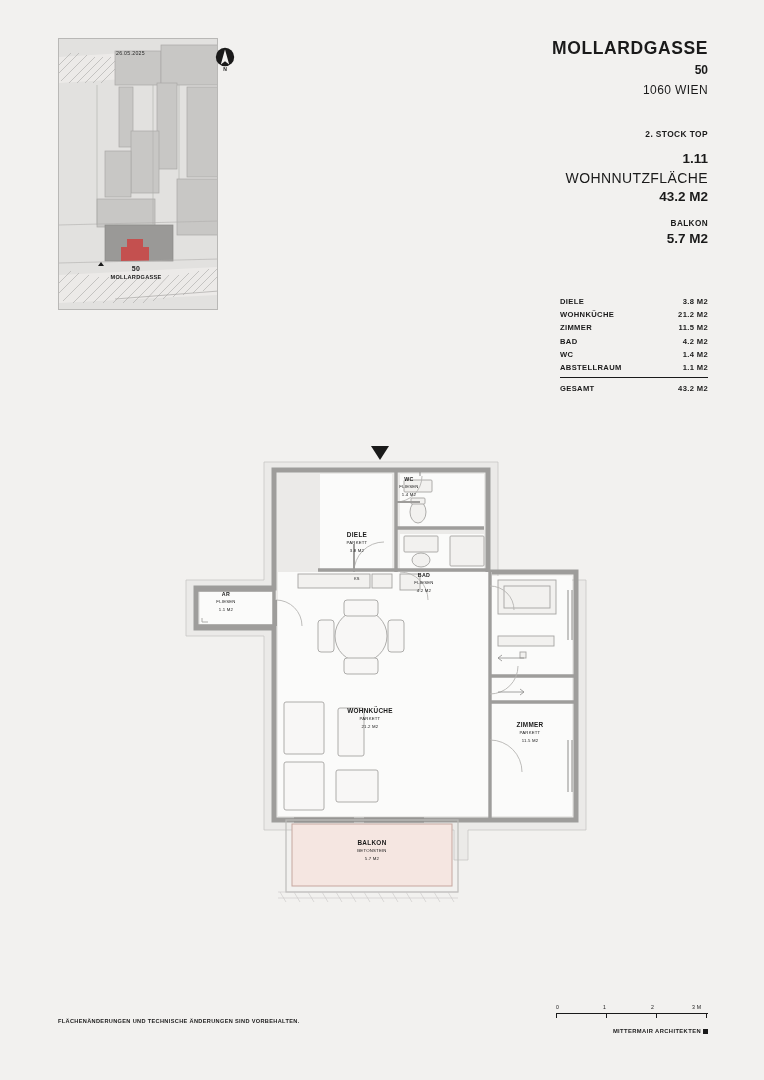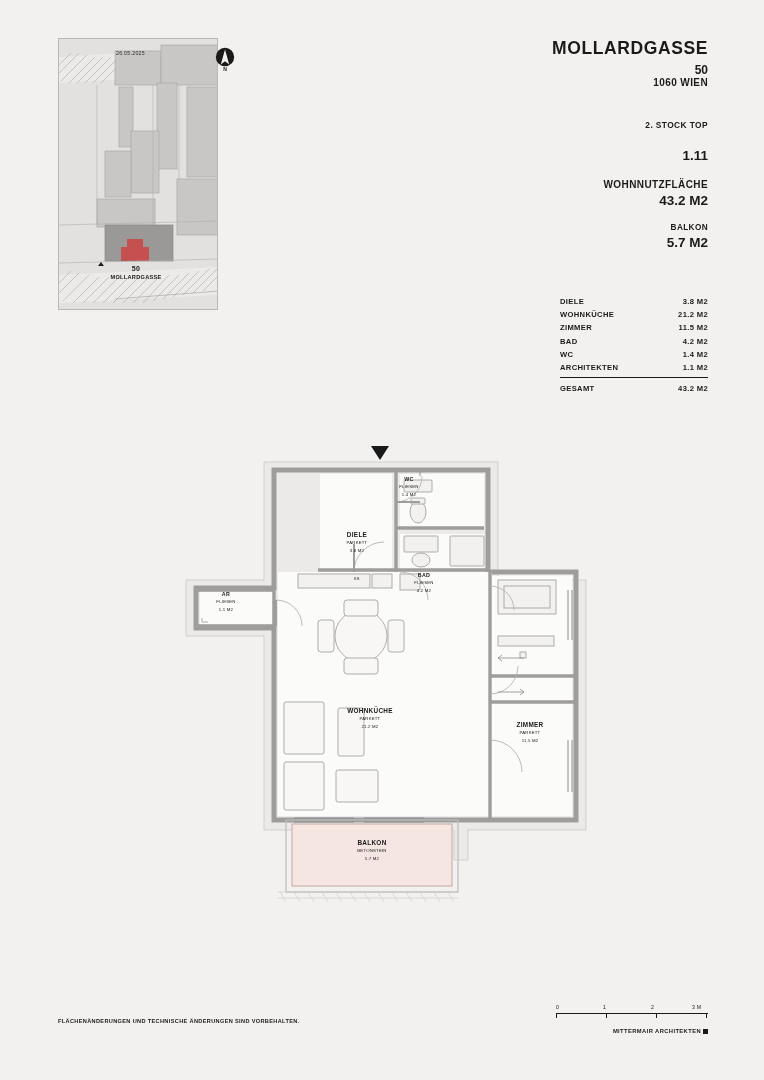--- a/index.html
+++ b/index.html
@@ -36,24 +36,24 @@
   .site-arrow {
     position:absolute; left:98px; top:262px;
     width:0; height:0; border-left:3.4px solid transparent; border-right:3.4px solid transparent;
     border-bottom:4.6px solid #1a1a1a;
   }
 
   
   .titleblock { position:absolute; right:56px; top:38px; width:300px; text-align:right; }
   .t-street { font-size:17.5px; font-weight:bold; letter-spacing:0.6px; }
   .t-num { font-size:12px; font-weight:bold; margin-top:4px; }
-  .t-city { font-size:10px; font-weight:bold; letter-spacing:0.4px; }
+  .t-city { font-size:12px; font-weight:normal; letter-spacing:0.4px; margin-top:6px; }
   .t-floor { font-size:8.4px; font-weight:bold; letter-spacing:0.4px; margin-top:32px; }
-  .t-top { font-size:13.5px; font-weight:bold; margin-top:18px; }
-  .t-area-lab { font-size:10px; font-weight:bold; letter-spacing:0.4px; margin-top:16px; }
+  .t-top { font-size:13.5px; font-weight:bold; margin-top:12px; }
+  .t-area-lab { font-size:14px; font-weight:normal; letter-spacing:0.4px; margin-top:4px; }
   .t-area-val { font-size:13.5px; font-weight:bold; margin-top:3px; }
   .t-balk-lab { font-size:8.2px; font-weight:bold; letter-spacing:0.4px; margin-top:15px; }
   .t-balk-val { font-size:13.5px; font-weight:bold; margin-top:3px; }
 
   
   .schedule { position:absolute; right:56px; top:295px; width:148px; }
   .sch-row { display:flex; justify-content:space-between; font-size:7.6px; font-weight:bold; letter-spacing:0.35px; line-height:13.2px; }
   .sch-row .nm { text-align:left; }
   .sch-row .vl { text-align:right; }
   .sch-total { border-top:0.9px solid #1a1a1a; margin-top:3px; padding-top:4px;gap:20px; }
@@ -200,21 +200,21 @@
     </div>
     <div class="sch-row">
       <span class="nm">BAD</span>
       <span class="vl">4.2 M2</span>
     </div>
     <div class="sch-row">
       <span class="nm">WC</span>
       <span class="vl">1.4 M2</span>
     </div>
     <div class="sch-row">
-      <span class="nm">ARCHITEKTEN</span>
+      <span class="nm">ABSTELLRAUM</span>
       <span class="vl">1.1 M2</span>
     </div>
     <div class="sch-row sch-total">
       <span class="nm">GESAMT</span>
       <span class="vl">43.2 M2</span>
     </div>
   </div>
 
   <div class="plan">
     <svg width="428" height="500" viewBox="0 0 428 500">

